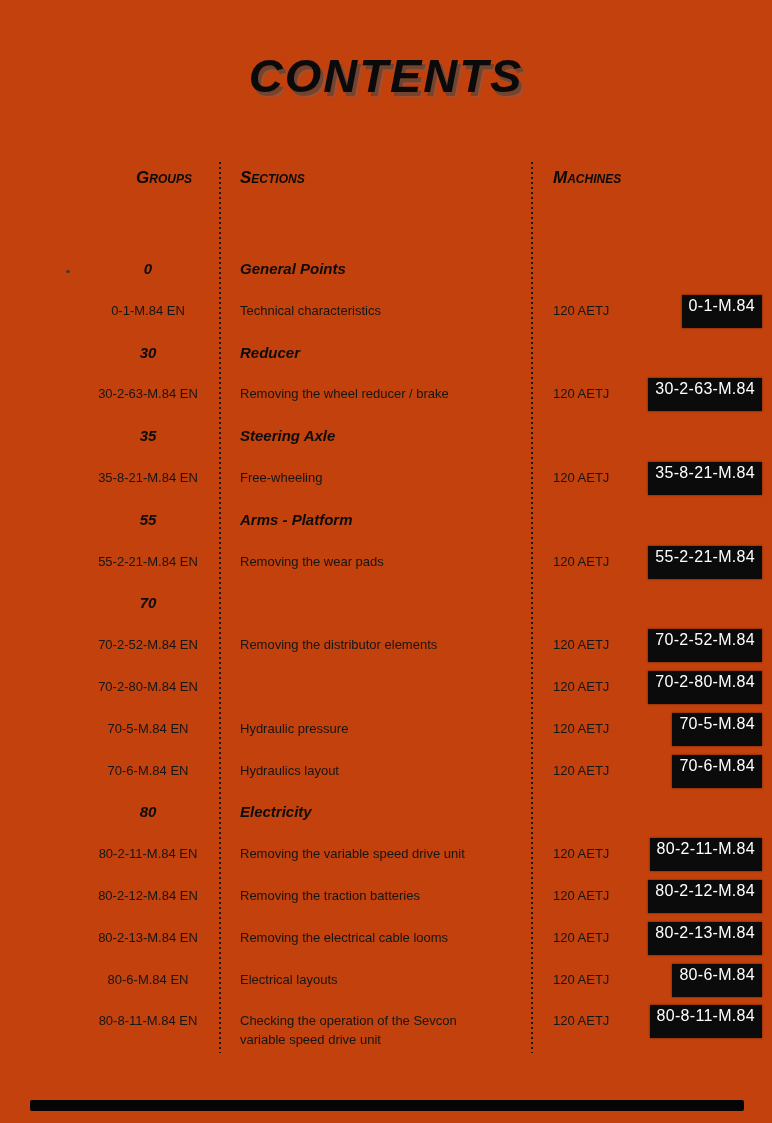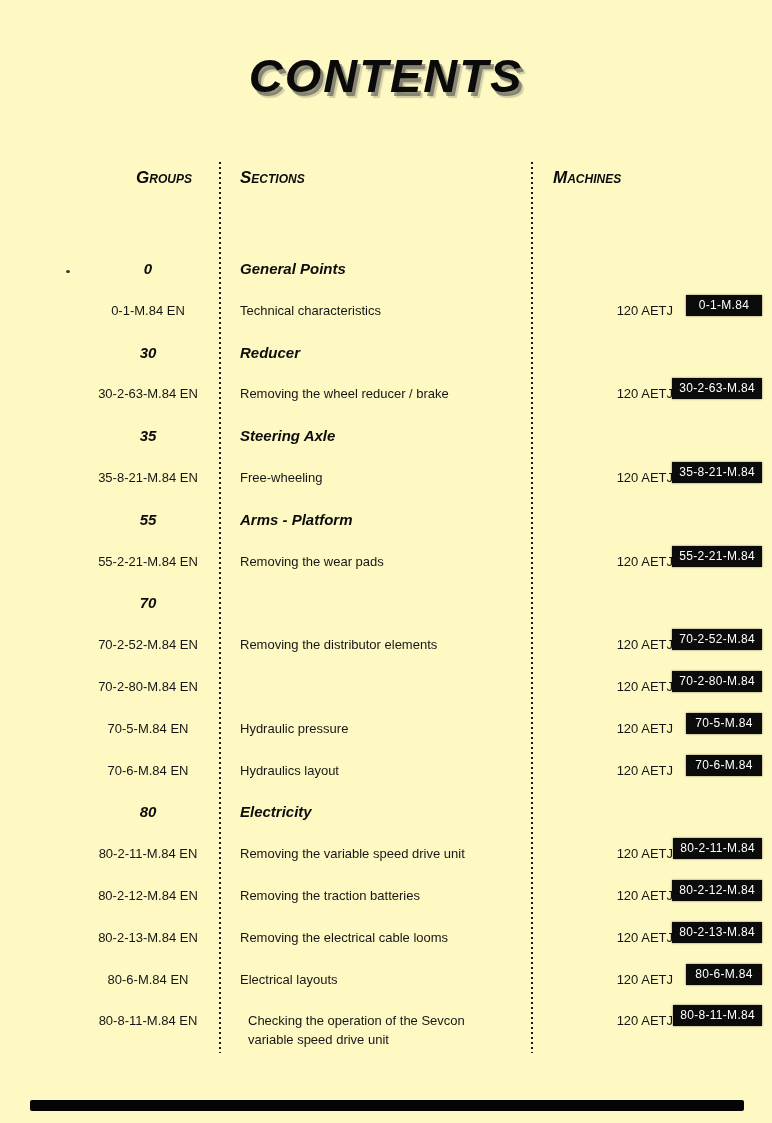--- a/index.html
+++ b/index.html
@@ -1,19 +1,19 @@
 <!DOCTYPE html>
 <html><head>
 <meta charset="utf-8">
 <style>
   html,body{margin:0;padding:0;background:#ffffff;}
   .page{
     position:relative;
     width:772px;height:1123px;
-    background:#fef9c3;
+    background:#c2410c;
     overflow:hidden;
     font-family:"Liberation Sans", sans-serif;
     color:#111;
   }
   
   .title{
     position:absolute;
     left:0;top:48px;width:772px;
     margin:0;
     text-align:center;
@@ -45,41 +45,40 @@
     top:162px;height:891px;width:2px;
     background:repeating-linear-gradient(to bottom,#1a1a1a 0 2px,transparent 2px 5px);
   }
   .d1{left:219px;}
   .d2{left:531px;}
   
   .row{position:absolute;left:0;width:772px;height:42px;}
   .cell{position:absolute;line-height:42px;font-size:13px;color:#161616;white-space:nowrap;}
   .col-group{left:0;width:296px;text-align:center;}
   .col-section{left:240px;width:250px;}
-  .col-machine{left:553px;width:120px;text-align:right;}
+  .col-machine{left:553px;width:120px;}
   .row.group .col-group,
   .row.group .col-section{
     font-weight:bold;font-style:italic;font-size:15px;color:#0c0c0c;
   }
   .row.multiline .col-section{
     line-height:19px;
     padding-top:11px;
     white-space:normal;
-    margin-left:8px;
   }
   
   .tab{
     position:absolute;
     right:10px;top:5px;
-    height:21px;line-height:21px;
+    height:33px;line-height:21px;
     min-width:62px;
     padding:0 7px;
     background:#0b0b0b;
     color:#ffffff;
-    font-size:12px;
+    font-size:16px;
     letter-spacing:0.3px;
     text-align:center;
     box-shadow:0 0 2px rgba(0,0,0,0.5);
   }
   
   .bottom-bar{
     position:absolute;
     left:30px;top:1100px;
     width:714px;height:11px;
     background:#050505;

